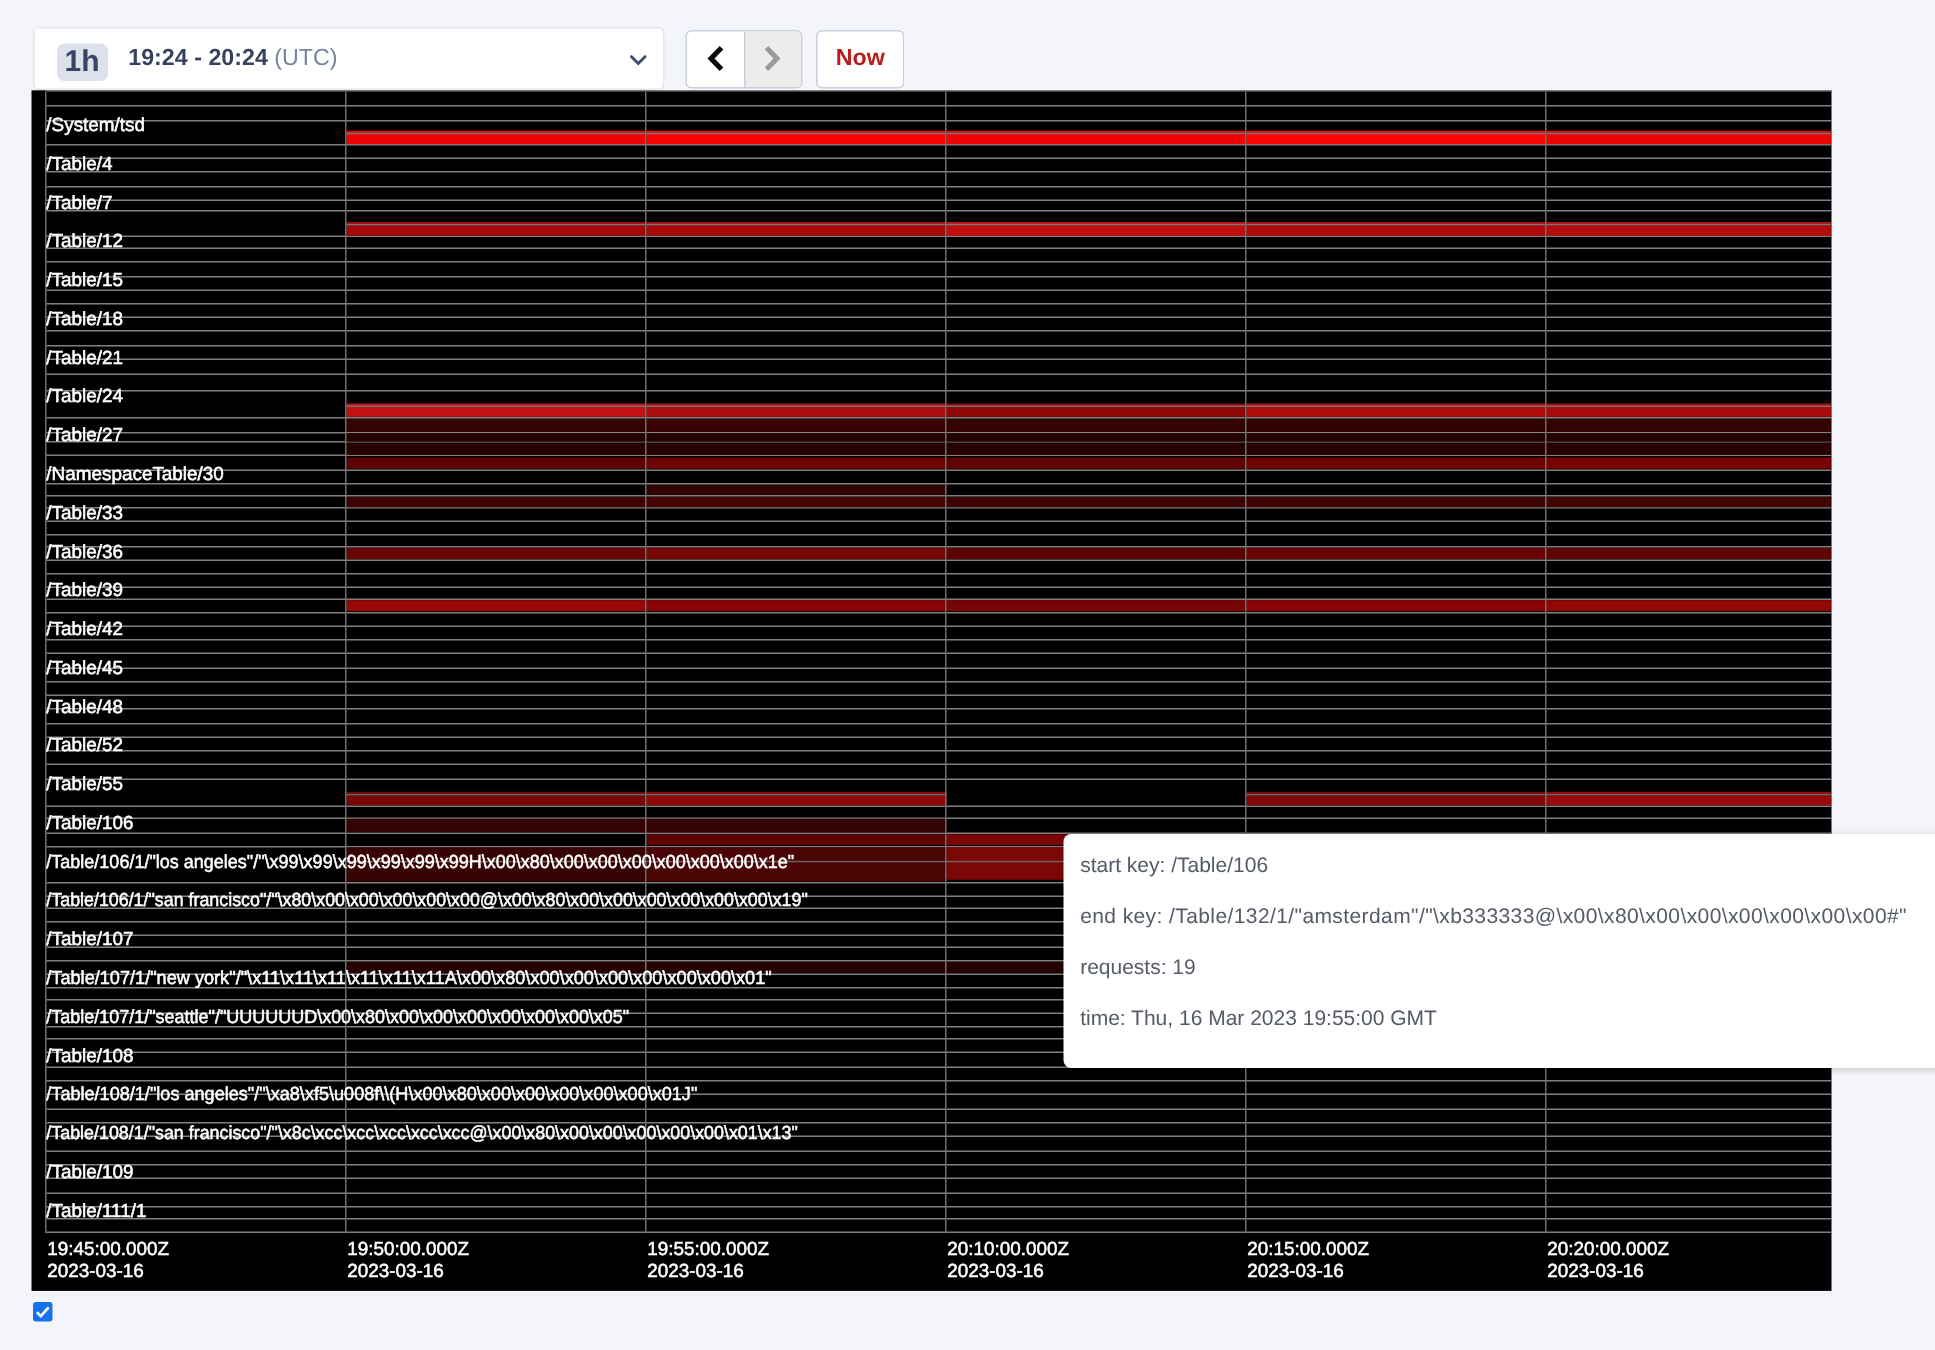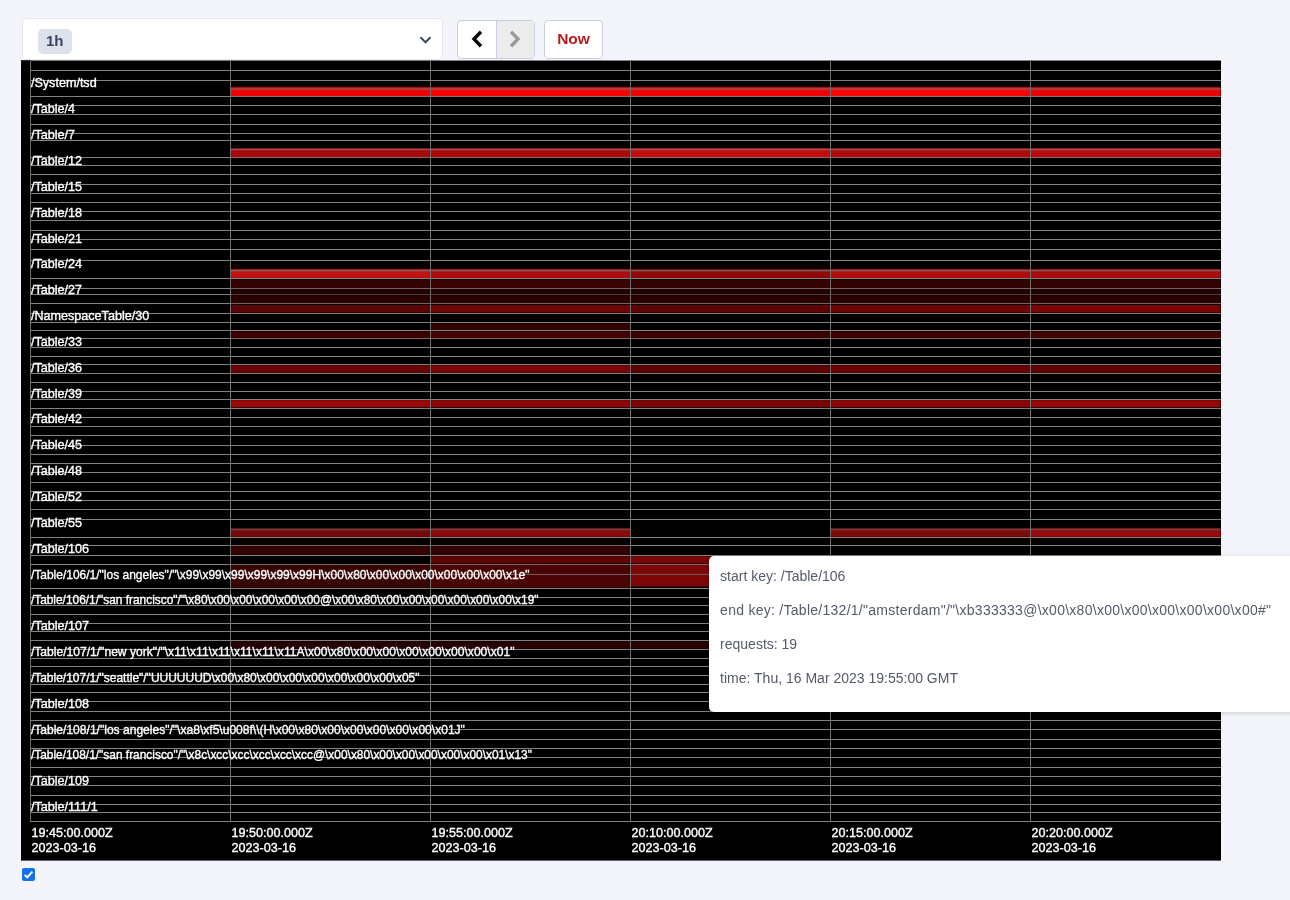--- a/index.html
+++ b/index.html
@@ -1,20 +1,20 @@
 <!DOCTYPE html>
 <html><head><meta charset="utf-8"><style>
 * { margin:0; padding:0; box-sizing:border-box; }
 html,body { width:1290px; height:900px; background:#f4f5fa; font-family:"Liberation Sans", sans-serif; overflow:hidden; }
 #page { position:relative; width:1290px; height:900px; }
 #main { position:absolute; left:0; top:0; transform:translateZ(0); }
 .box { position:absolute; background:#fff; border:1px solid #e3e6f0; border-radius:4px; }
 #sel { left:21.5px; top:18px; width:421px; height:41.5px; }
 #badge { position:absolute; left:15px; top:10px; width:34.5px; height:24.5px; background:#dde1ec; border-radius:5px;
-  color:#3a4565; font-size:15px; font-weight:bold; text-align:center; line-height:24.5px; }
+  color:#3a4565; font-size:20px; font-weight:bold; text-align:center; line-height:24.5px; }
 #trange { position:absolute; left:63px; top:0; height:41.5px; line-height:40px; font-size:15.5px; font-weight:bold; color:#36425e; }
 #trange .utc { color:#76849f; font-weight:normal; }
 #grp { position:absolute; left:456.5px; top:20px; width:78.5px; height:38.5px; border:1px solid #c9cfdf; border-radius:4px;
   background:#fff; display:flex; overflow:hidden; }
 #grp .b { width:50%; height:100%; display:flex; align-items:center; justify-content:center; }
 #grp .b + .b { border-left:1px solid #c9cfdf; background:#ececec; }
 #now { position:absolute; left:544px; top:20px; width:59px; height:38.5px; border:1px solid #c9cfdf; border-radius:4px;
   background:#fff; color:#b91c1c; font-size:15.5px; font-weight:bold; text-align:center; line-height:36.5px; }
 #tooltip { position:absolute; left:708.6px; top:539.7px; width:617px; height:156.5px; background:#fff; border-radius:5px;
   box-shadow:0 1px 5px rgba(0,0,0,0.18); padding:3.5px 0 0 11.5px;margin-top:16px; }
@@ -226,20 +226,21 @@
 <text x="631.5" y="836.6" font-size="12.6" fill="#ffffff" stroke="#ffffff" stroke-width="0.35">20:10:00.000Z</text>
 <text x="631.5" y="851.6" font-size="12.6" fill="#ffffff" stroke="#ffffff" stroke-width="0.35">2023-03-16</text>
 <text x="831.5" y="836.6" font-size="12.6" fill="#ffffff" stroke="#ffffff" stroke-width="0.35">20:15:00.000Z</text>
 <text x="831.5" y="851.6" font-size="12.6" fill="#ffffff" stroke="#ffffff" stroke-width="0.35">2023-03-16</text>
 <text x="1031.5" y="836.6" font-size="12.6" fill="#ffffff" stroke="#ffffff" stroke-width="0.35">20:20:00.000Z</text>
 <text x="1031.5" y="851.6" font-size="12.6" fill="#ffffff" stroke="#ffffff" stroke-width="0.35">2023-03-16</text>
 </g>
 </svg>
 <div class="box" id="sel">
   <div id="badge">1h</div>
+  <div id="trange">19:24 - 20:24 <span class="utc">(UTC)</span></div>
   <svg width="13" height="9" viewBox="0 0 13 9" style="left:396px;top:17px;position:absolute">
     <path d="M2 1.8 L6.5 6.3 L11 1.8" stroke="#3f4d6b" stroke-width="2.0" fill="none" stroke-linecap="round"></path>
   </svg>
 </div>
 <div id="grp">
   <div class="b">
         <svg width="12" height="18" viewBox="0 0 12 18">
           <path d="M10 1.8 L3 9 L10 16.2" stroke="#0a0a0a" stroke-width="3.4" fill="none"></path>
         </svg>
       </div>

